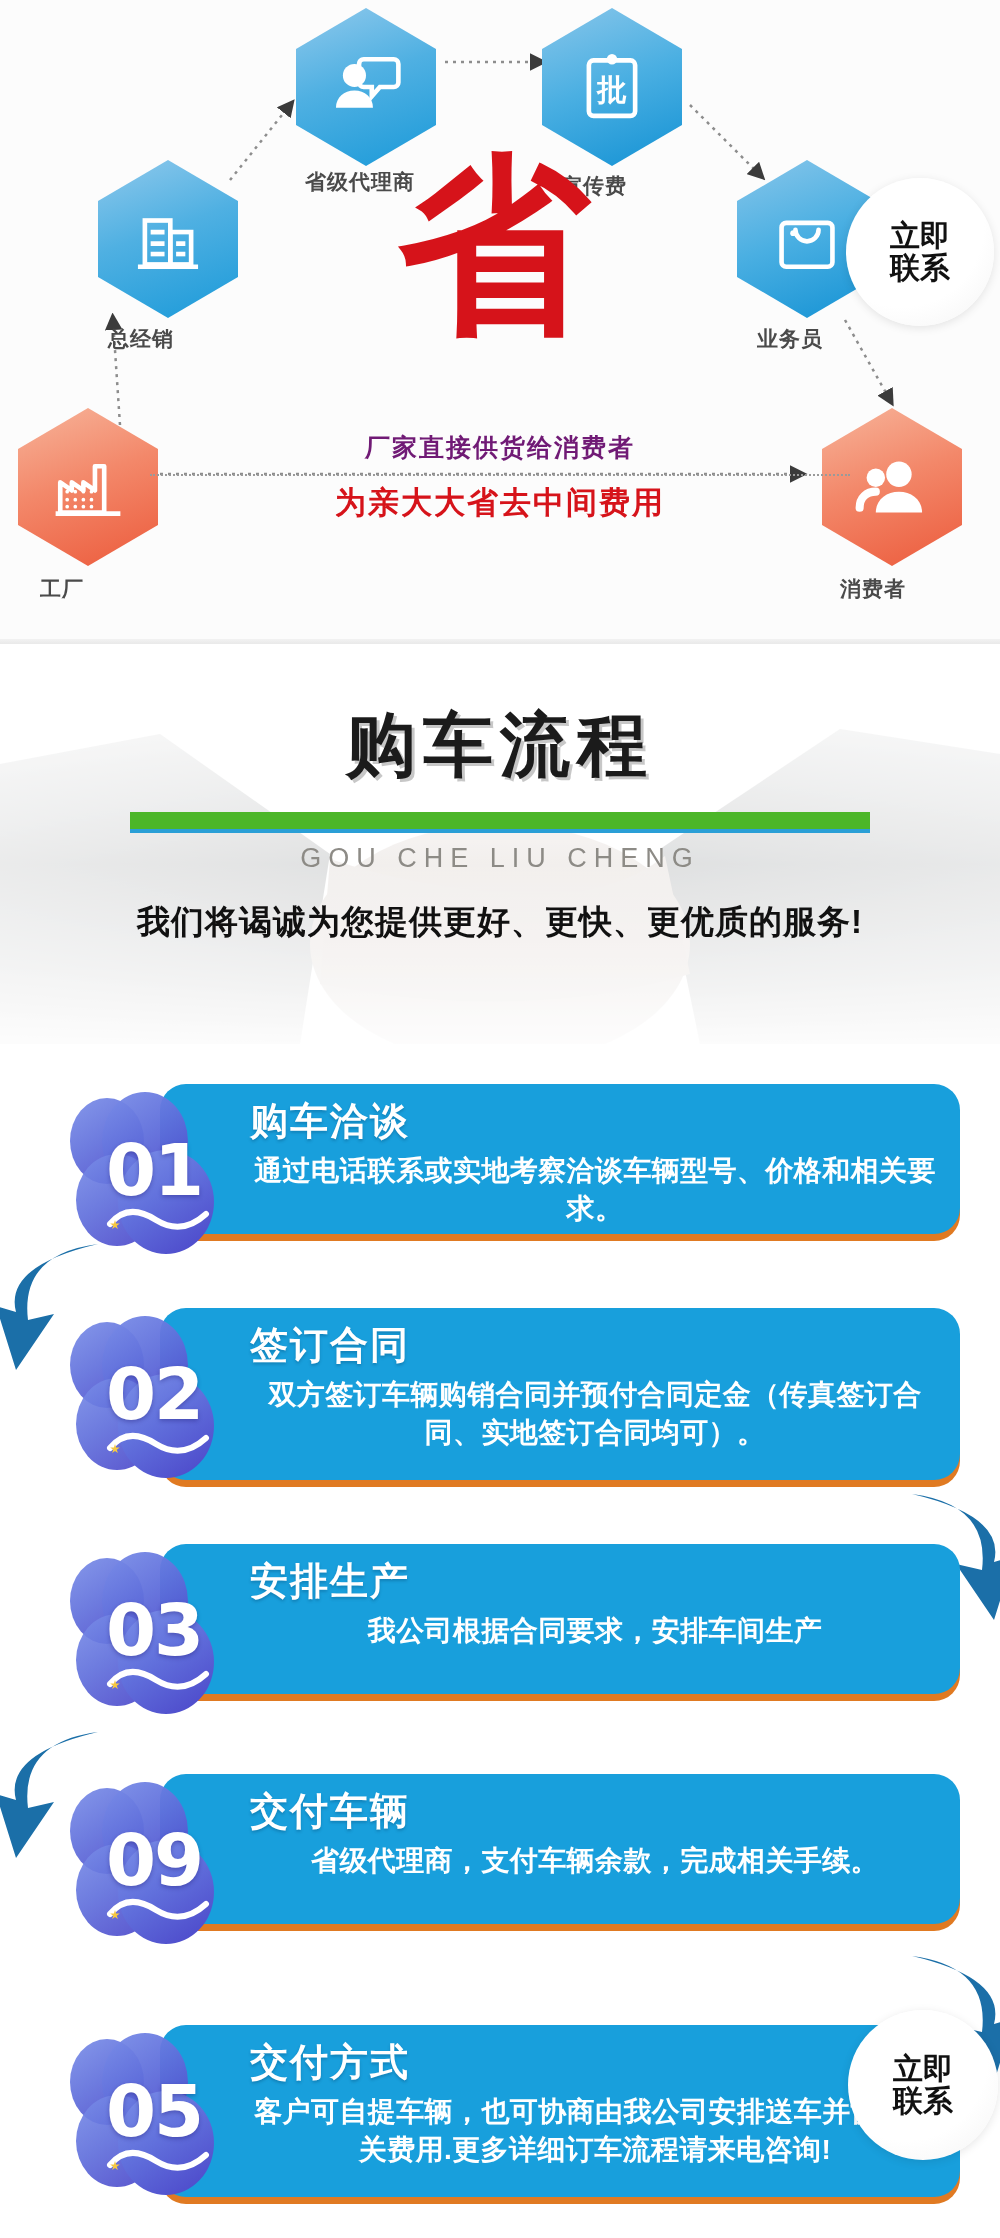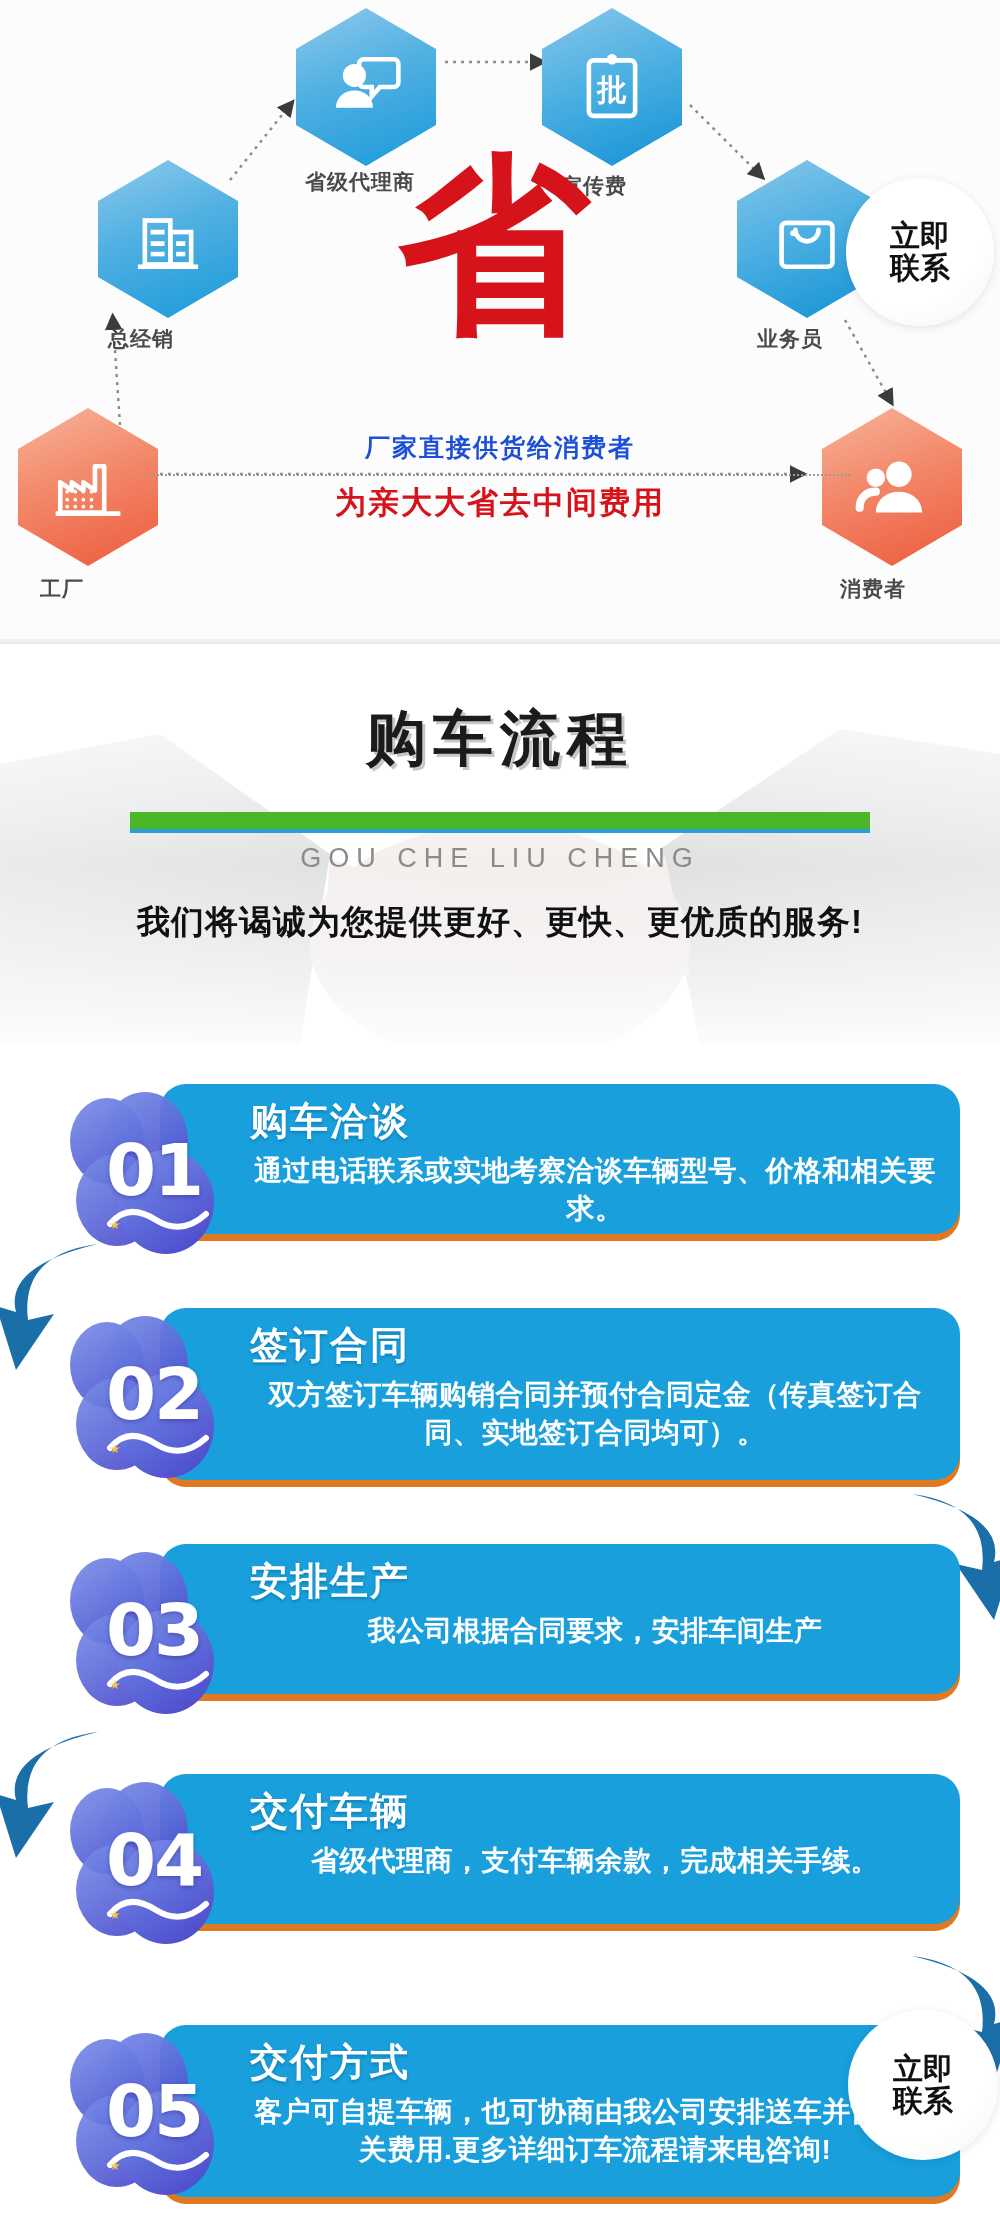--- a/index.html
+++ b/index.html
@@ -68,21 +68,21 @@
 
   .chain-caption {
     position: absolute;
     left: 0; right: 0;
     text-align: center;
     white-space: nowrap;
   }
   .chain-caption.grey {
     top: 431px;
     font-size: 25px;
-    color: #1d4ed8;
+    color: #701a75;
     font-weight: 700;
     letter-spacing: 2px;
   }
   .chain-caption.red {
     top: 482px;
     font-size: 31px;
     color: #d6131a;
     font-weight: 900;
     letter-spacing: 2px;
   }
@@ -138,21 +138,21 @@
 
   #process-title-wrap {
     position: absolute;
     left: 0; right: 0; top: 55px;
     text-align: center;
     z-index: 3;
   }
   #process-title {
     display: inline-block;
     position: relative;
-    font-size: 60px;
+    font-size: 70px;
     font-weight: 900;
     color: #1b1b1b;
     letter-spacing: 7px;
     text-shadow: 3px 3px 0 rgba(0,0,0,.22);
     font-family: "DejaVu Sans", "Liberation Sans", sans-serif;
   }
   #title-underbar {
     position: absolute;
     left: 130px; top: 168px;
     width: 740px; height: 21px;
@@ -497,21 +497,21 @@
         </svg>
       </div>
 
       <div class="step" style="margin-top:32px;">
         <div class="step-bar"></div>
         <div class="step-blobs">
           <div class="blob b1"></div>
           <div class="blob b2"></div>
           <div class="blob b3"></div>
           <div class="blob b4"></div>
-          <div class="step-number">04</div>
+          <div class="step-number">09</div>
           <svg class="step-squiggle" width="104" height="34">
             <path d="M4 20 Q22 -2 50 16 Q76 32 100 10" fill="none" stroke="#fff" stroke-width="6" stroke-linecap="round"></path>
           </svg>
           <div class="star-dot"></div>
         </div>
         <div class="step-text">
           <div class="step-title">交付车辆</div>
           <div class="step-desc">省级代理商，支付车辆余款，完成相关手续。</div>
         </div>
       </div>

